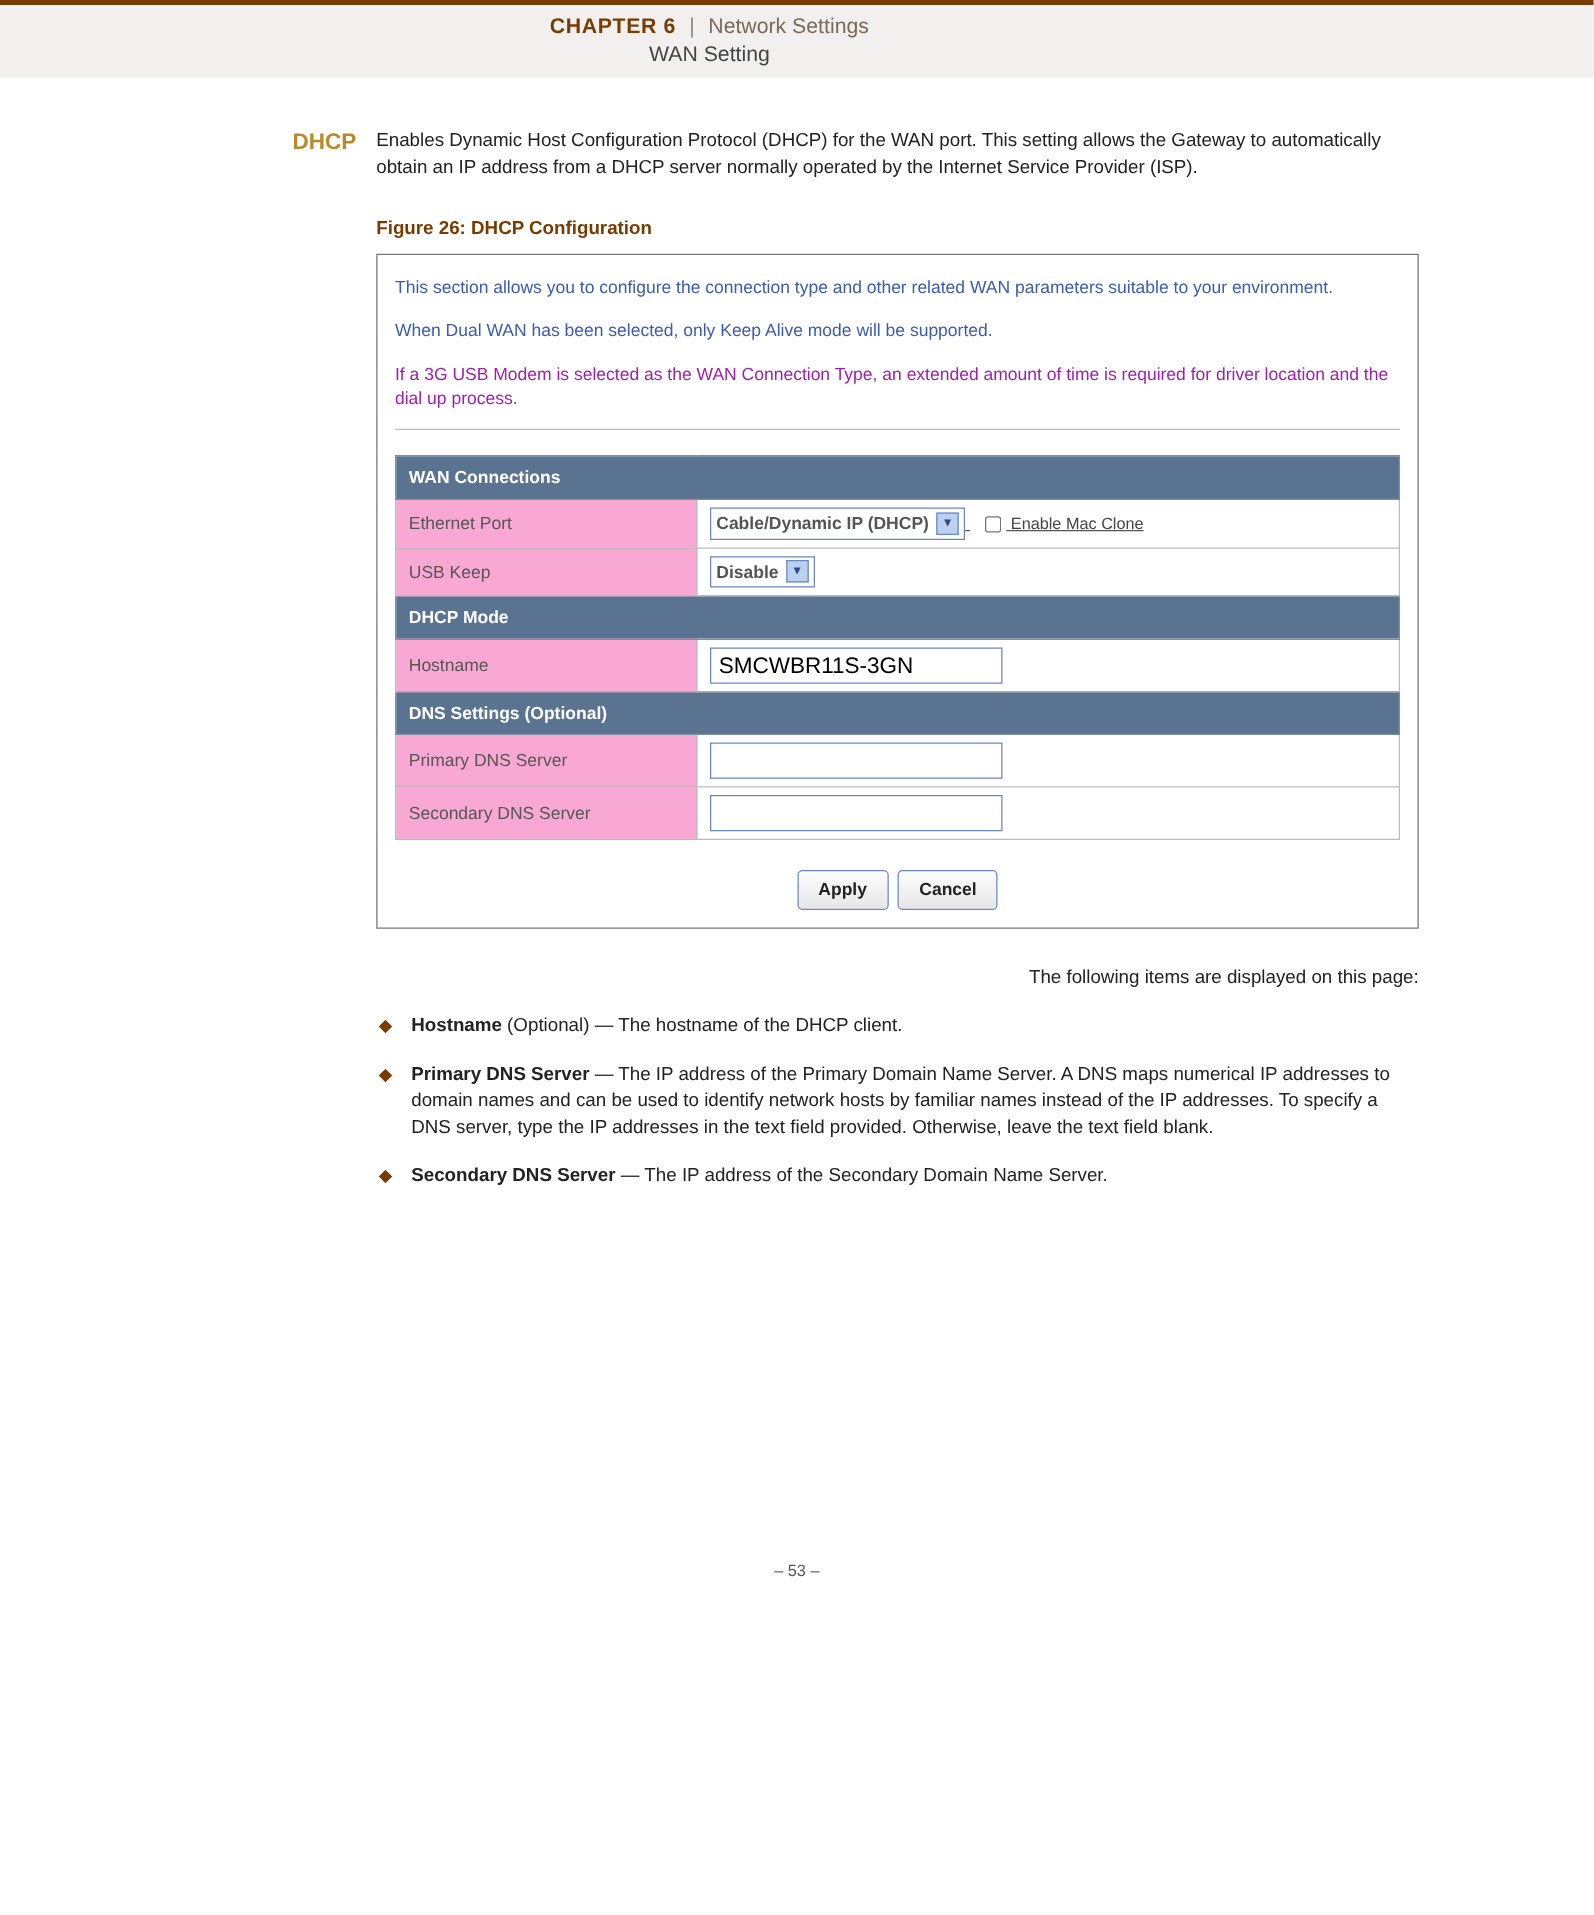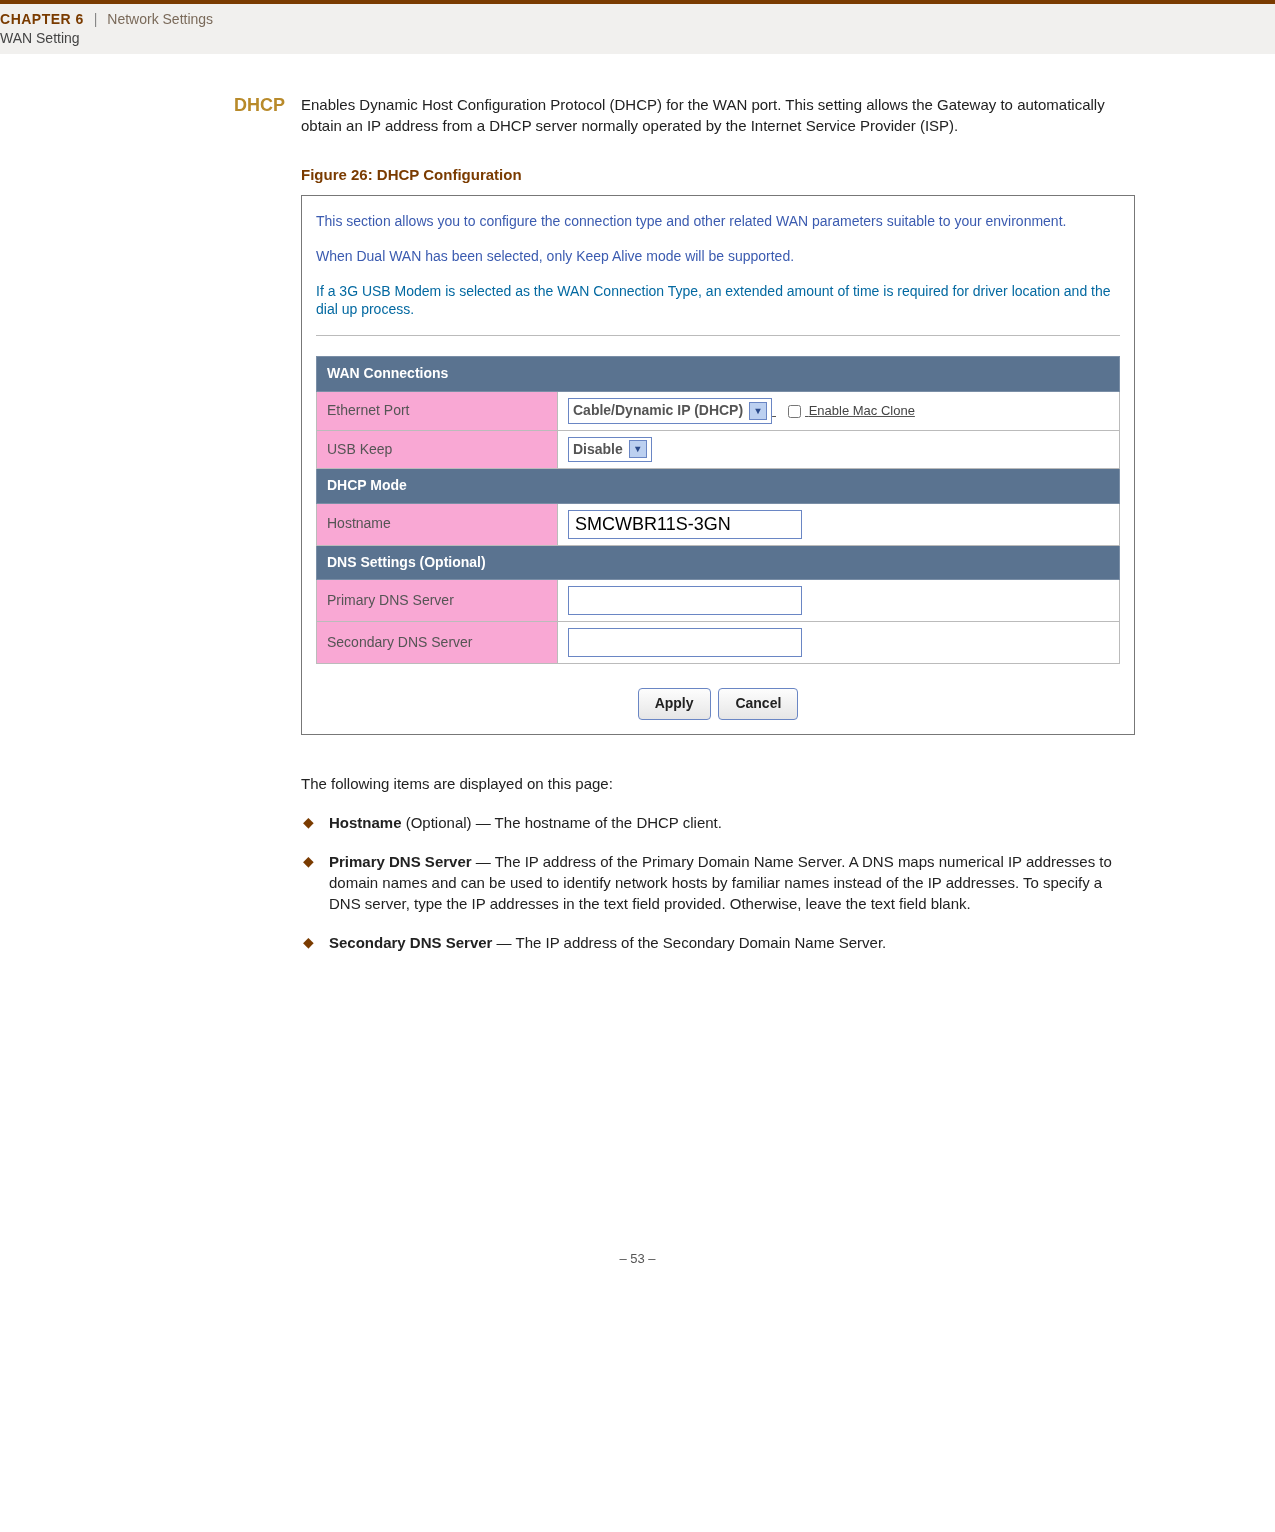--- a/index.html
+++ b/index.html
@@ -11,22 +11,22 @@
     color: #222;
     width: 1275px;
   }
   .header-line {
     height: 4px;
     background: #7a3b00;
   }
   .header-band {
     background: #f1f0ee;
     padding: 6px 140px 6px 0;
-    text-align: left;
-    font-size: 14px;
+    text-align: center;
+    font-size: 17px;
     line-height: 1.35;
   }
   .header-band .chapter {
     color: #7a3b00;
     font-weight: bold;
     font-variant: small-caps;
     letter-spacing: 0.5px;
   }
   .header-band .divider {
     color: #888;
@@ -72,21 +72,21 @@
     font-family: Arial, sans-serif;
     font-size: 14px;
     color: #555;
   }
   .screenshot .blue-text {
     color: #3b5bb0;
     margin: 6px 0 16px 0;
     line-height: 1.35;
   }
   .screenshot .red-text {
-    color: #0369a1;
+    color: #a21caf;
     margin: 6px 0 16px 0;
     line-height: 1.35;
   }
   .screenshot hr {
     border: none;
     border-top: 1px solid #bbb;
     margin: 14px 0 20px 0;
   }
   .form-table {
     width: 100%;
@@ -163,22 +163,23 @@
     background: linear-gradient(#fdfdfd, #e6e6e6);
     padding: 5px 16px;
     font-weight: bold;
     font-family: Arial, sans-serif;
     font-size: 14px;
     color: #222;
     margin: 0 2px;
     cursor: pointer;
   }
   .para {
-    margin: 38px 0 18px 0;
+    margin: 28px 0 18px 0;
     line-height: 1.4;
+    text-align: right;
   }
   ul.diamond {
     list-style: none;
     padding-left: 0;
     margin: 0;
   }
   ul.diamond li {
     position: relative;
     padding-left: 28px;
     margin-bottom: 18px;

